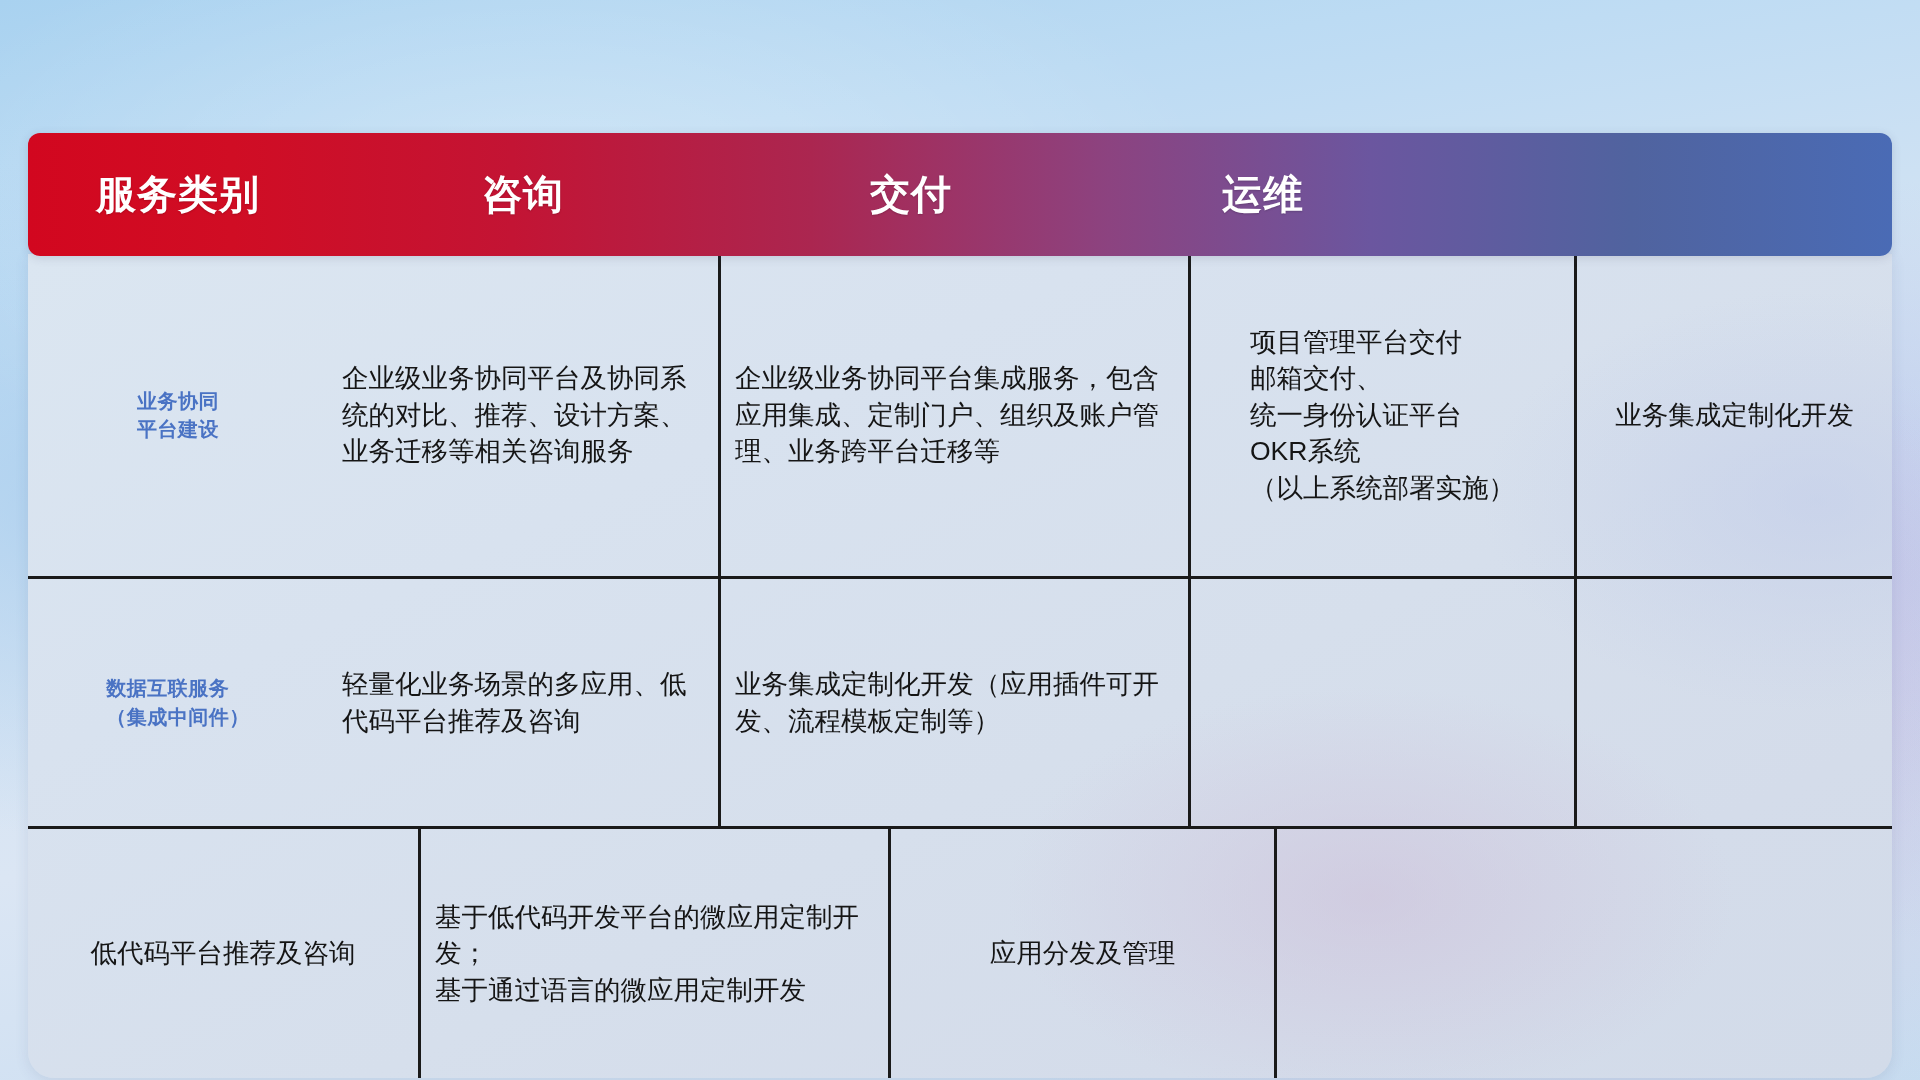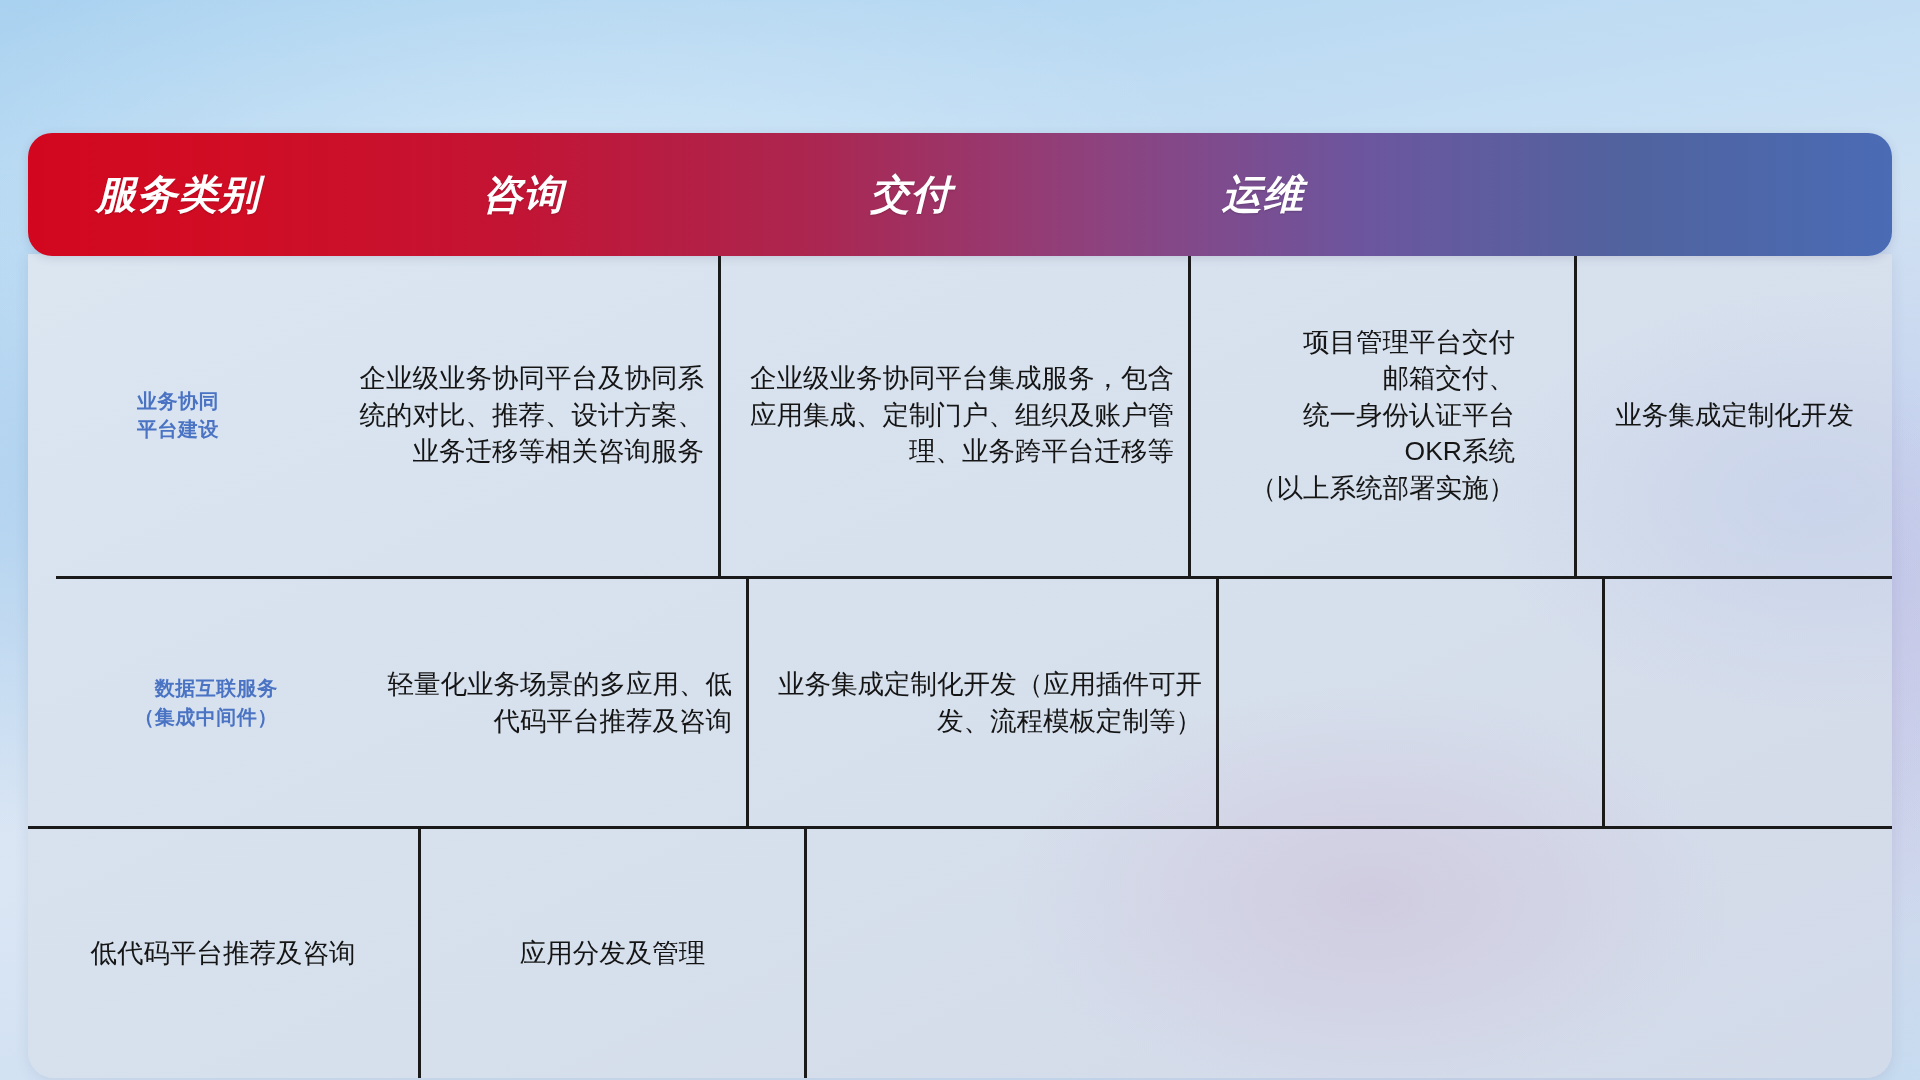--- a/index.html
+++ b/index.html
@@ -50,35 +50,34 @@
     position: absolute;
     left: 28px;
     top: 133px;
     width: 1864px;
   }
 
   
   .table-header {
     display: flex;
     height: 123px;
-    border-radius: 24px;
+    border-radius: 12px;
     background: linear-gradient(90deg,
         #d2071f 0%,
         #d00d24 11%,
         #c31434 26%,
         #ab2650 42%,
         #8c4380 58%,
         #6b569f 72%,
         #50639f 86%,
         #4a6bb5 100%);
     box-shadow: 0 2px 10px rgba(60,60,100,0.16);
     align-items: center;
     position: relative;
     z-index: 3;
-    font-style: italic;
   }
   .header-cell {
     color: #ffffff;
     font-size: 40px;
     font-weight: bold;
     text-align: center;
     letter-spacing: 1px;
     text-shadow: 0 1px 2px rgba(0,0,0,0.18);
     display: flex;
     align-items: center;
@@ -105,21 +104,21 @@
   }
   .table-row + .table-row {
     border-top: 3px solid #1a1a1a;
   }
 
   .cell {
     box-sizing: border-box;
     display: flex;
     align-items: center;
     justify-content: center;
-    text-align: right;
+    text-align: left;
     padding: 10px 14px;
     font-size: 26.5px;
     line-height: 1.38;
     color: #151515;
     white-space: pre-line;
   }
   .cell.divider-left {
     border-left: 3px solid #1a1a1a;
   }
   .cell.category {
@@ -131,21 +130,21 @@
   }
 
   
   .col-0 { width: 300px; flex: 0 0 300px; }
   .col-1 { width: 390px; flex: 0 0 390px; }
   .col-2 { width: 470px; flex: 0 0 470px; }
   .col-3 { width: 386px; flex: 0 0 386px; }
   .col-4 { width: 318px; flex: 0 0 318px; }
 
   .row-0 { height: 322px; }
-  .row-1 { height: 247px; margin-left: 28px; }
+  .row-1 { height: 247px; }
   .row-2 { height: 249px; }
 </style>
 </head>
 <body>
 
 <div id="slide-bg">
   <div id="bg-sheen"></div>
   <div id="bg-glow-right"></div>
 </div>
 
@@ -177,18 +176,20 @@
       <div class="cell category col-0">数据互联服务
 （集成中间件）</div>
       <div class="cell col-1">轻量化业务场景的多应用、低代码平台推荐及咨询</div>
       <div class="cell col-2 divider-left">业务集成定制化开发（应用插件可开发、流程模板定制等）</div>
       <div class="cell col-3 divider-left"></div>
       <div class="cell col-4 divider-left"></div>
     </div>
 
     <div class="table-row row-2">
       <div class="cell col-1">低代码平台推荐及咨询</div>
+      <div class="cell col-2 divider-left">基于低代码开发平台的微应用定制开发；
+基于通过语言的微应用定制开发</div>
       <div class="cell col-3 divider-left">应用分发及管理</div>
       <div class="cell col-4 divider-left"></div>
     </div>
 
   </div>
 </div>
 
 </body></html>

